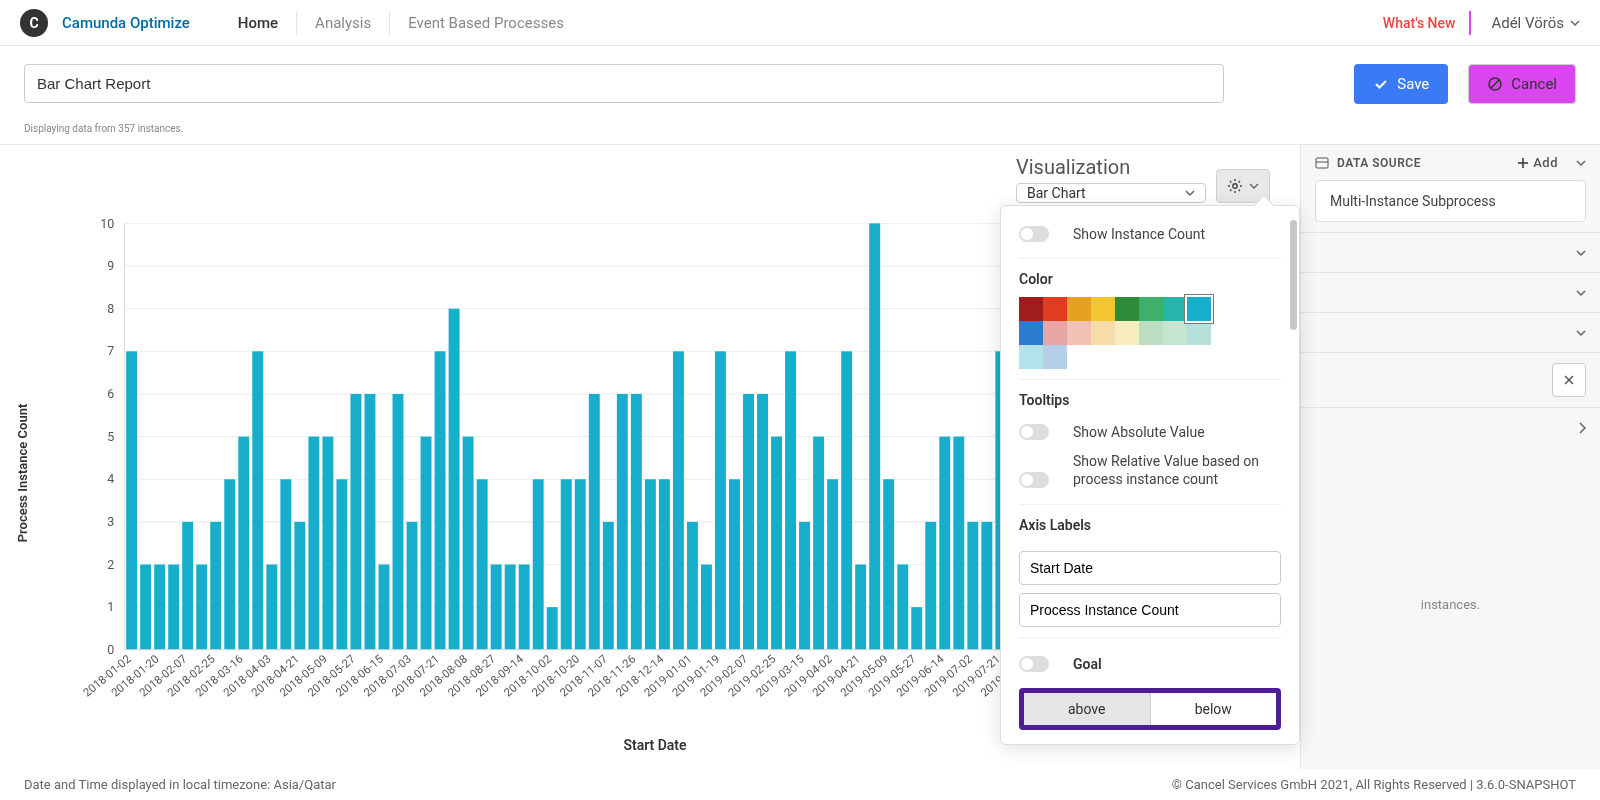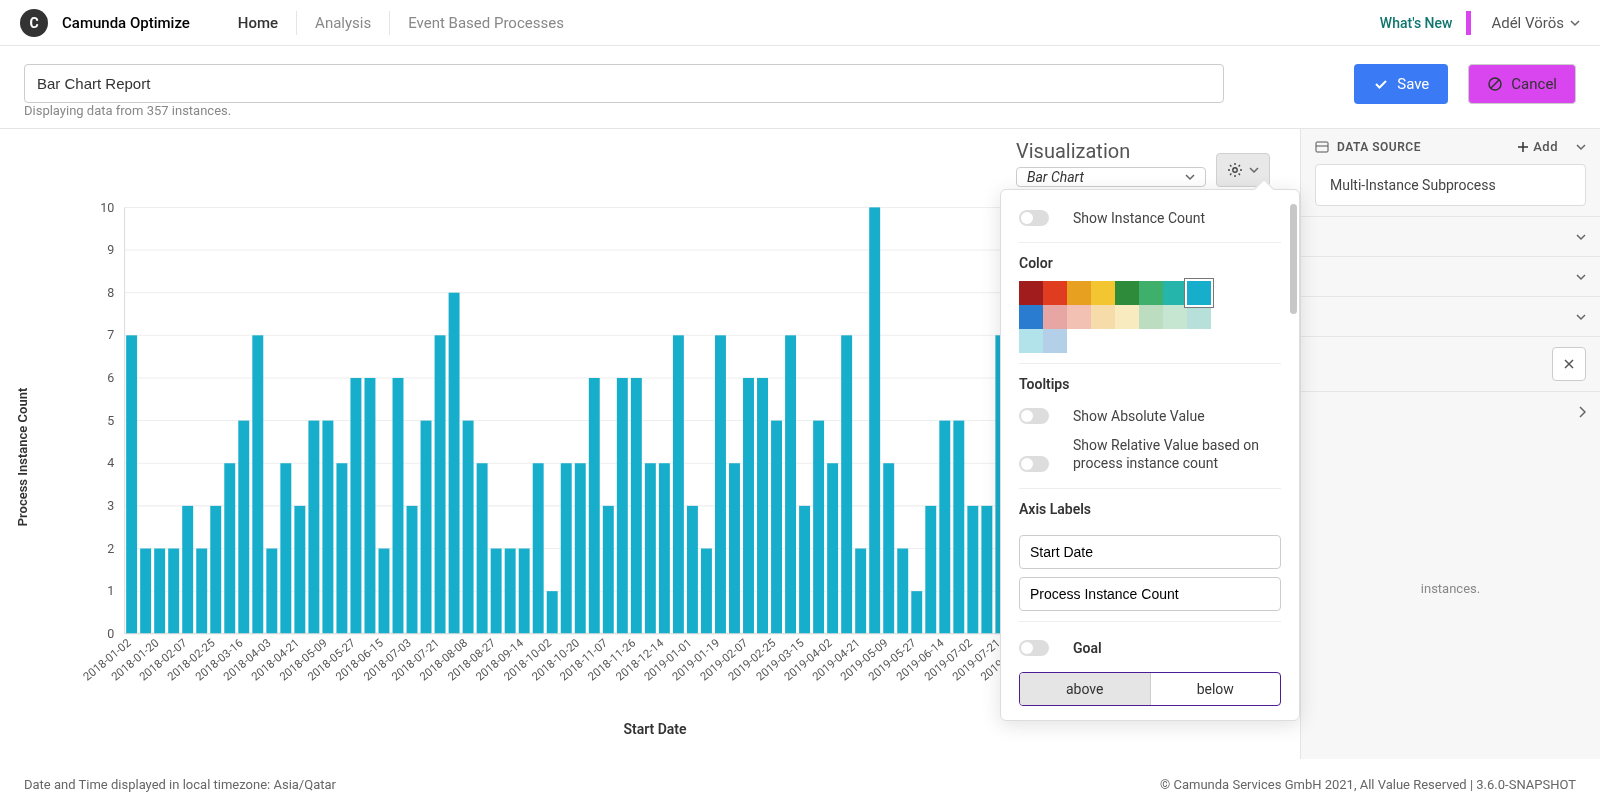--- a/index.html
+++ b/index.html
@@ -1,50 +1,50 @@
 <!DOCTYPE html>
 <html><head>
 <meta charset="utf-8">
 <style>
   * { box-sizing: border-box; margin: 0; padding: 0; }
   body { font-family: -apple-system, BlinkMacSystemFont, "Segoe UI", Roboto, Arial, sans-serif; font-size: 14px; color: #333; background: #fff; overflow: hidden; }
   
   
   .header { display: flex; align-items: center; height: 46px; border-bottom: 1px solid #e5e5e5; padding: 0 20px; }
   .logo { width: 28px; height: 28px; background: #333; border-radius: 50%; display: flex; align-items: center; justify-content: center; color: #fff; font-weight: bold; font-size: 14px; }
-  .app-name { margin-left: 14px; font-weight: 500; color: #000000; font-size: 15px; }
+  .app-name { margin-left: 14px; font-weight: 500; color: #0369a1; font-size: 15px; }
   .nav-group { display: flex; margin-left: 30px; }
   .nav-item { padding: 0 18px; font-size: 15px; color: #888; cursor: pointer; border-left: 1px solid #e5e5e5; line-height: 24px; }
   .nav-item:first-child { border-left: none; }
   .nav-item.active { color: #333; font-weight: 500; }
   .header-right { margin-left: auto; display: flex; align-items: center; gap: 10px; }
-  .whats-new { color: #0f766e; font-weight: 500; font-size: 14px; padding: 0 14px; border-right: 5px solid #d946ef; line-height: 24px; }
+  .whats-new { color: #ef4444; font-weight: 500; font-size: 14px; padding: 0 14px; border-right: 2px solid #d946ef; line-height: 24px; }
   .user-menu { display: flex; align-items: center; gap: 6px; color: #555; font-size: 15px; padding-left: 10px; }
   .chev { width: 10px; height: 10px; }
   
   
   .toolbar { display: flex; align-items: flex-start; padding: 18px 24px 10px 24px; gap: 20px; }
   .title-col { flex: 1; }
   .title-input { width: 100%; max-width: 1200px; padding: 10px 12px; border: 1px solid #ccc; border-radius: 4px; font-size: 15px; color: #333; }
-  .sub-info { font-size: 13px; color: #888; margin-top: 0; }
+  .sub-info { font-size: 10px; color: #888; margin-top: 20px; }
   .btn { display: inline-flex; align-items: center; gap: 8px; padding: 10px 18px; border-radius: 4px; font-size: 15px; cursor: pointer; border: 1px solid transparent; }
   .btn-primary { background: #3a7af5; color: #fff; }
   .btn-secondary { background: #d946ef; border-color: #ccc; color: #333; }
   .btn svg { width: 16px; height: 16px; }
   
   .divider { border-bottom: 1px solid #e5e5e5; }
   
   
   .main { display: flex; position: relative; height: calc(100vh - 170px); }
   .chart-area { flex: 1; padding: 10px 20px 20px 30px; position: relative; }
   
   .viz-row { display: flex; justify-content: flex-end; align-items: flex-end; gap: 10px; padding-right: 10px; }
   .viz-block { }
   .viz-label { font-size: 20px; color: #555; margin-bottom: 4px; }
-  .dropdown { display: flex; align-items: center; justify-content: space-between; border: 1px solid #ccc; border-radius: 4px; padding: 1px 10px; min-width: 190px; background: #fff; cursor: pointer; font-style: italic; }
+  .dropdown { display: flex; align-items: center; justify-content: space-between; border: 1px solid #ccc; border-radius: 4px; padding: 1px 10px; min-width: 190px; background: #fff; cursor: pointer; }
   .gear-btn { display: flex; align-items: center; gap: 6px; background: #e8e8e8; border: 1px solid #d0d0d0; border-radius: 4px; padding: 8px 10px; cursor: pointer; }
   
   
   .chart-wrap { position: relative; margin-top: 10px; height: 520px; }
   .chart-wrap svg { width: 100%; height: 100%; }
   .y-label { position: absolute; left: -8px; top: 50%; transform: translate(-50%, -50%) rotate(-90deg); font-size: 13px; font-weight: 600; color: #333; white-space: nowrap; }
   .x-label { text-align: center; font-size: 14px; font-weight: 600; color: #333; margin-top: 4px; }
   
   
   .side-panel { width: 300px; border-left: 1px solid #e5e5e5; background: #f7f7f7; }
@@ -63,21 +63,21 @@
   .popover .arrow { position: absolute; top: -8px; right: 28px; width: 14px; height: 14px; background: #fff; border-left: 1px solid #ddd; border-top: 1px solid #ddd; transform: rotate(45deg); }
   .pop-row { display: flex; align-items: flex-end; gap: 24px; padding: 6px 0; font-size: 14px; color: #444; }
   .pop-section { border-top: 1px solid #eee; margin-top: 10px; padding-top: 12px; }
   .pop-title { font-weight: 600; font-size: 14px; color: #333; margin-bottom: 10px; }
   .toggle { width: 30px; height: 16px; background: #ddd; border-radius: 10px; position: relative; flex-shrink: 0; cursor: pointer; }
   .toggle::after { content: ""; width: 12px; height: 12px; background: #fff; border-radius: 50%; position: absolute; left: 2px; top: 2px; }
   .color-grid { display: grid; grid-template-columns: repeat(8, 24px); gap: 0; margin-top: 2px; }
   .color-cell { width: 24px; height: 24px; cursor: pointer; }
   .color-cell.sel { outline: 2px solid #fff; box-shadow: 0 0 0 3px #777; position: relative; z-index: 2; }
   .pop-input { width: 100%; padding: 8px 10px; border: 1px solid #ccc; border-radius: 4px; font-size: 14px; margin-top: 8px; }
-  .seg { display: flex; border: 1px solid #4c1d95; border-radius: 4px; overflow: hidden; margin-top: 10px; }
+  .seg { display: flex; border: 5px solid #4c1d95; border-radius: 4px; overflow: hidden; margin-top: 10px; }
   .seg-btn { flex: 1; text-align: center; padding: 8px 0; font-size: 14px; cursor: pointer; }
   .seg-btn.active { background: #e5e5e5; }
   .seg-btn + .seg-btn { border-left: 1px solid #ccc; }
   .scroll-thumb { position: absolute; right: 2px; top: 14px; width: 7px; height: 110px; background: #c7c7c7; border-radius: 4px; }
   
   
   .footer { position: fixed; bottom: 0; left: 0; right: 0; display: flex; justify-content: space-between; padding: 8px 24px; font-size: 13px; color: #666; background: #fff; }
 </style>
 </head>
 <body>
@@ -400,14 +400,14 @@
       <div class="seg">
         <div class="seg-btn active">above</div>
         <div class="seg-btn">below</div>
       </div>
     </div>
   </div>
 </div>
 
 <div class="footer">
   <span>Date and Time displayed in local timezone: Asia/Qatar</span>
-  <span>© Camunda Services GmbH 2021, All Value Reserved | 3.6.0-SNAPSHOT</span>
+  <span>© Cancel Services GmbH 2021, All Rights Reserved | 3.6.0-SNAPSHOT</span>
 </div>
 
 </body></html>

